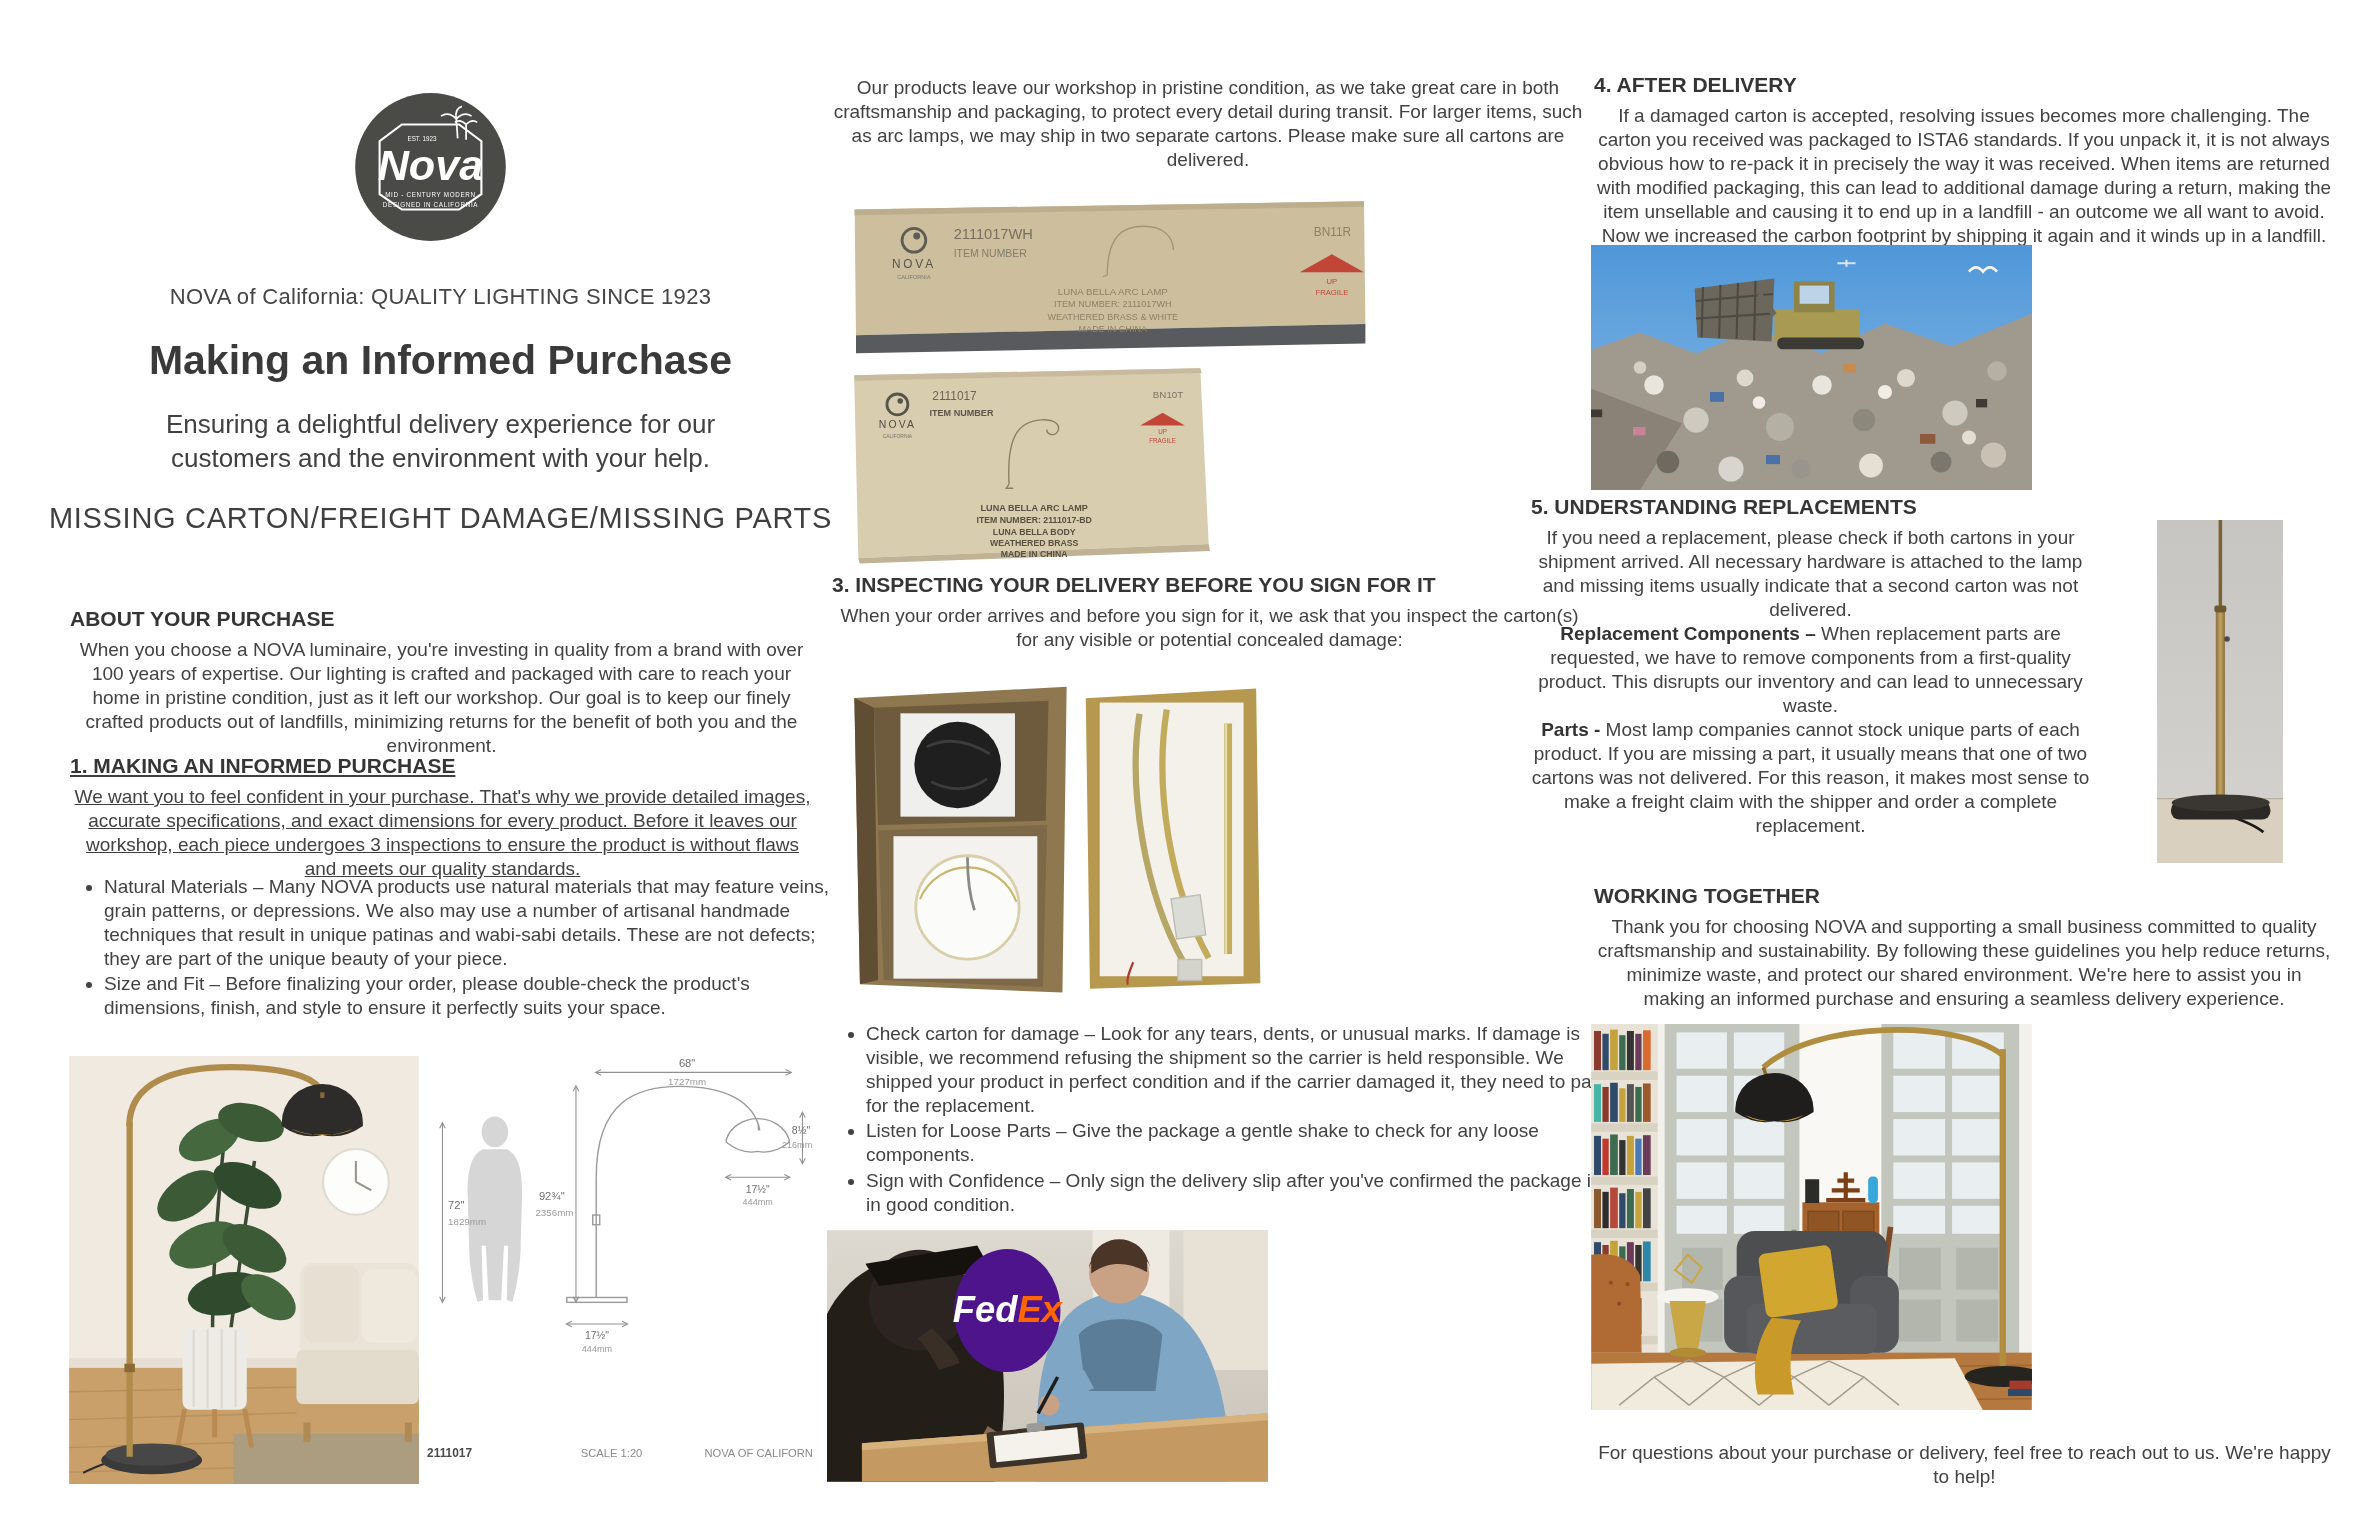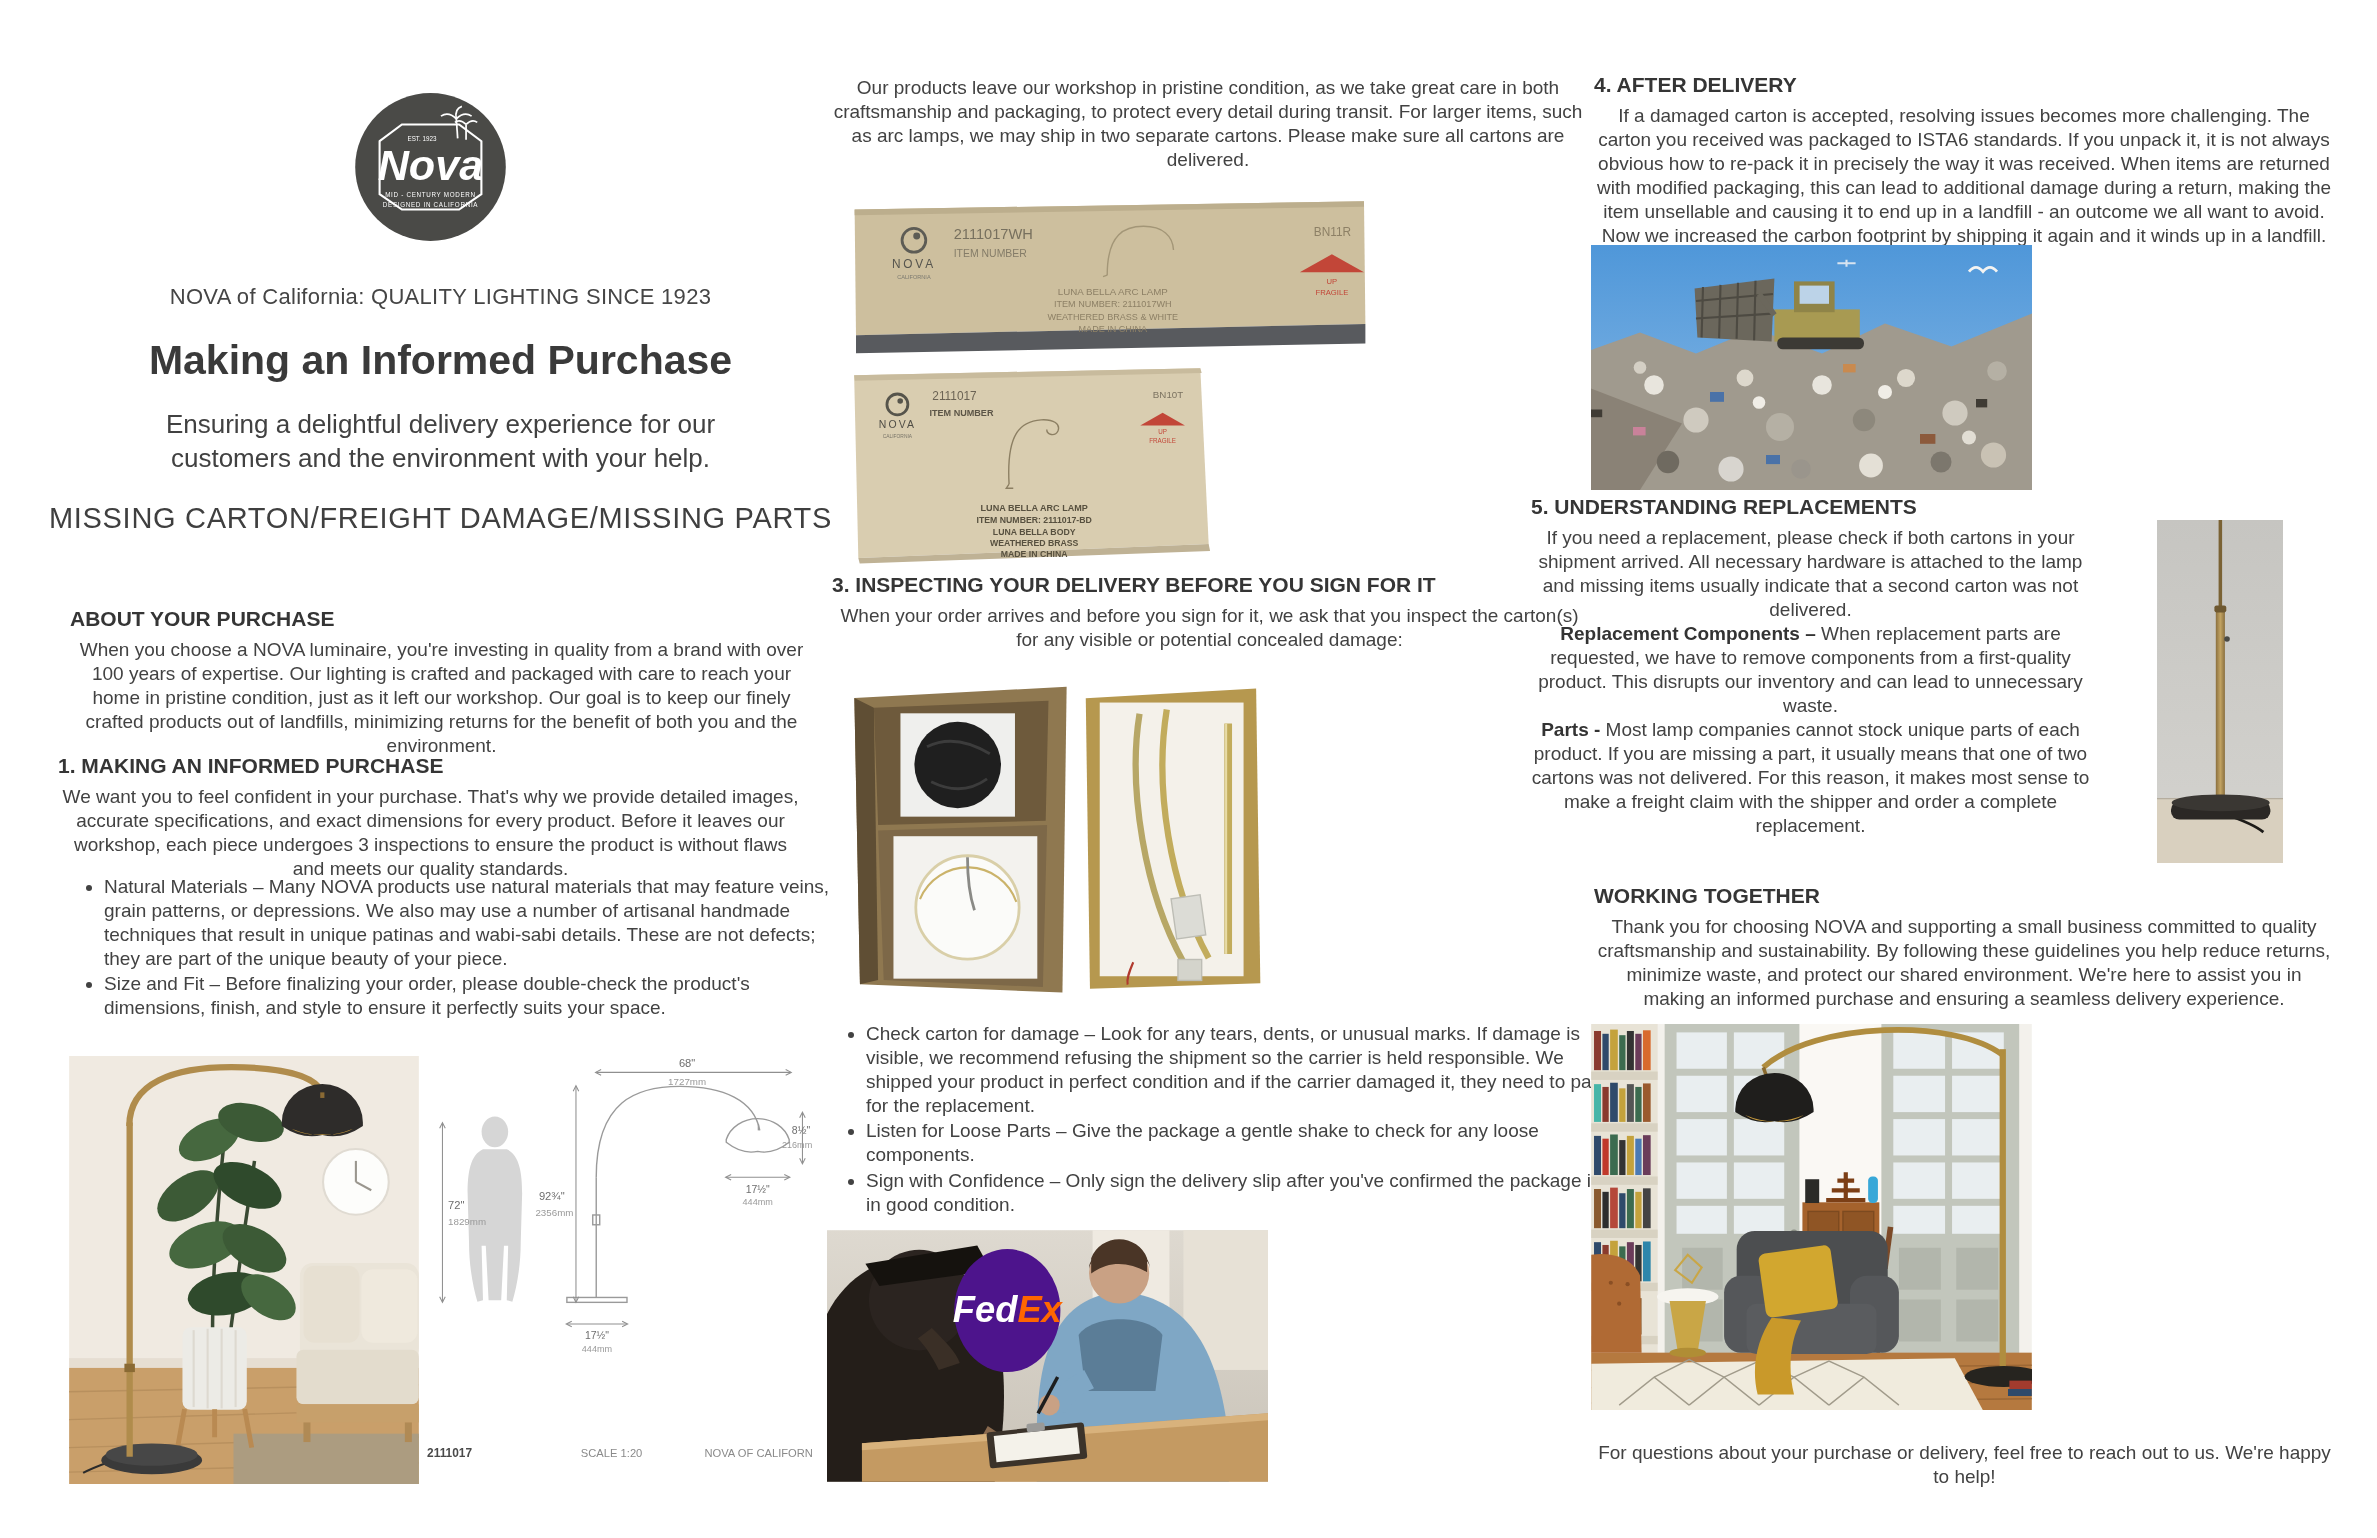--- a/index.html
+++ b/index.html
@@ -45,21 +45,21 @@
 <div class="abs center tagline" style="left:70px;top:284px;width:741px;">NOVA of California: QUALITY LIGHTING SINCE 1923</div>
 <div class="abs center bigtitle" style="left:70px;top:337px;width:741px;">Making an Informed Purchase</div>
 <div class="abs center subtitle" style="left:126px;top:407px;width:629px;">Ensuring a delightful delivery experience for our customers and the environment with your help.</div>
 <div class="abs center banner" style="left:42px;top:502px;width:797px;">MISSING CARTON/FREIGHT DAMAGE/MISSING PARTS</div>
 
 <div class="abs" style="left:70px;top:607px;width:743px;">
   <div class="hsec">ABOUT YOUR PURCHASE</div>
   <p class="pb">When you choose a NOVA luminaire, you're investing in quality from a brand with over 100 years of expertise. Our lighting is crafted and packaged with care to reach your home in pristine condition, just as it left our workshop. Our goal is to keep our finely crafted products out of landfills, minimizing returns for the benefit of both you and the environment.</p>
 </div>
 
-<div class="abs" style="left:58px;top:754px;width:745px;">
+<div class="abs" style="left:70px;top:754px;width:745px;text-decoration:underline;">
   <div class="hsec">1. MAKING AN INFORMED PURCHASE</div>
   <p class="pb">We want you to feel confident in your purchase. That's why we provide detailed images, accurate specifications, and exact dimensions for every product. Before it leaves our workshop, each piece undergoes 3 inspections to ensure the product is without flaws and meets our quality standards.</p>
 </div>
 
 <ul class="blist abs" style="left:70px;top:875px;width:727px;">
   <li>Natural Materials – Many NOVA products use natural materials that may feature veins, grain patterns, or depressions. We also may use a number of artisanal handmade techniques that result in unique patinas and wabi-sabi details. These are not defects; they are part of the unique beauty of your piece.</li>
   <li>Size and Fit – Before finalizing your order, please double-check the product's dimensions, finish, and style to ensure it perfectly suits your space.</li>
 </ul>
 
 <div class="abs photo" style="left:69px;top:1056px;width:350px;height:428px;">

